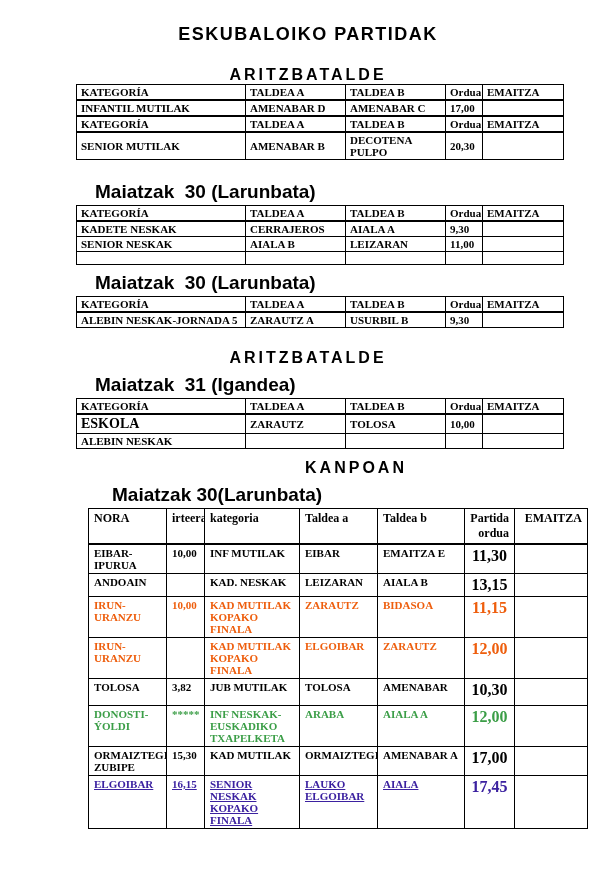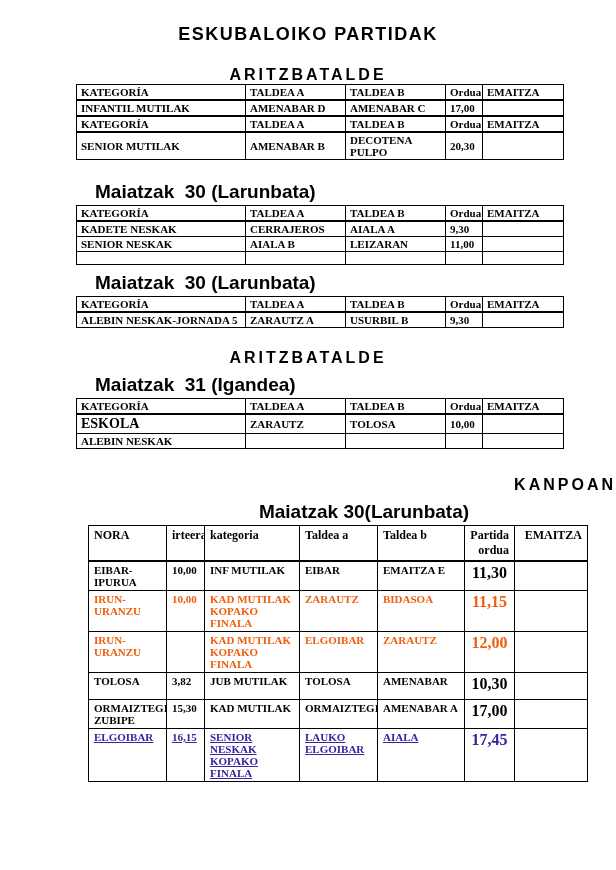--- a/index.html
+++ b/index.html
@@ -21,22 +21,22 @@
     margin-top:21px; text-align:center;
     font-family:"Liberation Sans", sans-serif;
     font-weight:bold; font-size:16px; letter-spacing:3px;
   }
   .date-heading {
     font-family:"Liberation Sans", sans-serif;
     font-weight:bold; font-size:19px;
     margin:7px 0 2px 95px;
     white-space:pre;
   }
-  .date-heading.k { margin-left:112px;text-align:center; }
-  .heading-kanpoan { text-indent:96px; margin-top:27px;text-align:right; }
+  .date-heading.k { margin-left:112px; }
+  .heading-kanpoan { text-indent:96px; margin-top:10px; }
   table { border-collapse:collapse; table-layout:fixed;padding-left:48px; }
   .small-table { margin-left:76px; width:487px; }
   .big-table   { margin-left:88px; width:499px; }
   th, td {
     border:1px solid var(--line,#000);
     font-weight:bold; overflow:hidden;
   }
   .small-table th, .small-table td {
     font-size:11px; padding:1px 4px; height:15px; vertical-align:middle;
     text-align:left;
@@ -260,20 +260,29 @@
       <tbody>
         <tr>
           <td class="col-0">EIBAR-IPURUA</td>
           <td class="col-1">10,00</td>
           <td class="col-2">INF MUTILAK</td>
           <td class="col-3">EIBAR</td>
           <td class="col-4">EMAITZA E</td>
           <td class="col-5">11,30</td>
           <td class="col-6"></td>
         </tr>
+        <tr>
+          <td class="col-0">ANDOAIN</td>
+          <td class="col-1"></td>
+          <td class="col-2">KAD. NESKAK</td>
+          <td class="col-3">LEIZARAN</td>
+          <td class="col-4">AIALA B</td>
+          <td class="col-5">13,15</td>
+          <td class="col-6"></td>
+        </tr>
         <tr style="color: rgb(238, 94, 13);">
           <td class="col-0">IRUN-URANZU</td>
           <td class="col-1">10,00</td>
           <td class="col-2">KAD MUTILAK KOPAKO FINALA</td>
           <td class="col-3">ZARAUTZ</td>
           <td class="col-4">BIDASOA</td>
           <td class="col-5">11,15</td>
           <td class="col-6"></td>
         </tr>
         <tr style="color: rgb(238, 94, 13);">
@@ -287,20 +296,29 @@
         </tr>
         <tr class="row-tall">
           <td class="col-0">TOLOSA</td>
           <td class="col-1">3,82</td>
           <td class="col-2">JUB MUTILAK</td>
           <td class="col-3">TOLOSA</td>
           <td class="col-4">AMENABAR</td>
           <td class="col-5">10,30</td>
           <td class="col-6"></td>
         </tr>
+        <tr style="color: rgb(59, 158, 71);">
+          <td class="col-0">DONOSTI-ÝOLDI</td>
+          <td class="col-1">*****</td>
+          <td class="col-2">INF NESKAK- EUSKADIKO TXAPELKETA</td>
+          <td class="col-3">ARABA</td>
+          <td class="col-4">AIALA A</td>
+          <td class="col-5">12,00</td>
+          <td class="col-6"></td>
+        </tr>
         <tr>
           <td class="col-0">ORMAIZTEGI-ZUBIPE</td>
           <td class="col-1">15,30</td>
           <td class="col-2">KAD MUTILAK</td>
           <td class="col-3">ORMAIZTEGI</td>
           <td class="col-4">AMENABAR A</td>
           <td class="col-5">17,00</td>
           <td class="col-6"></td>
         </tr>
         <tr style="color: rgb(59, 33, 160);">

